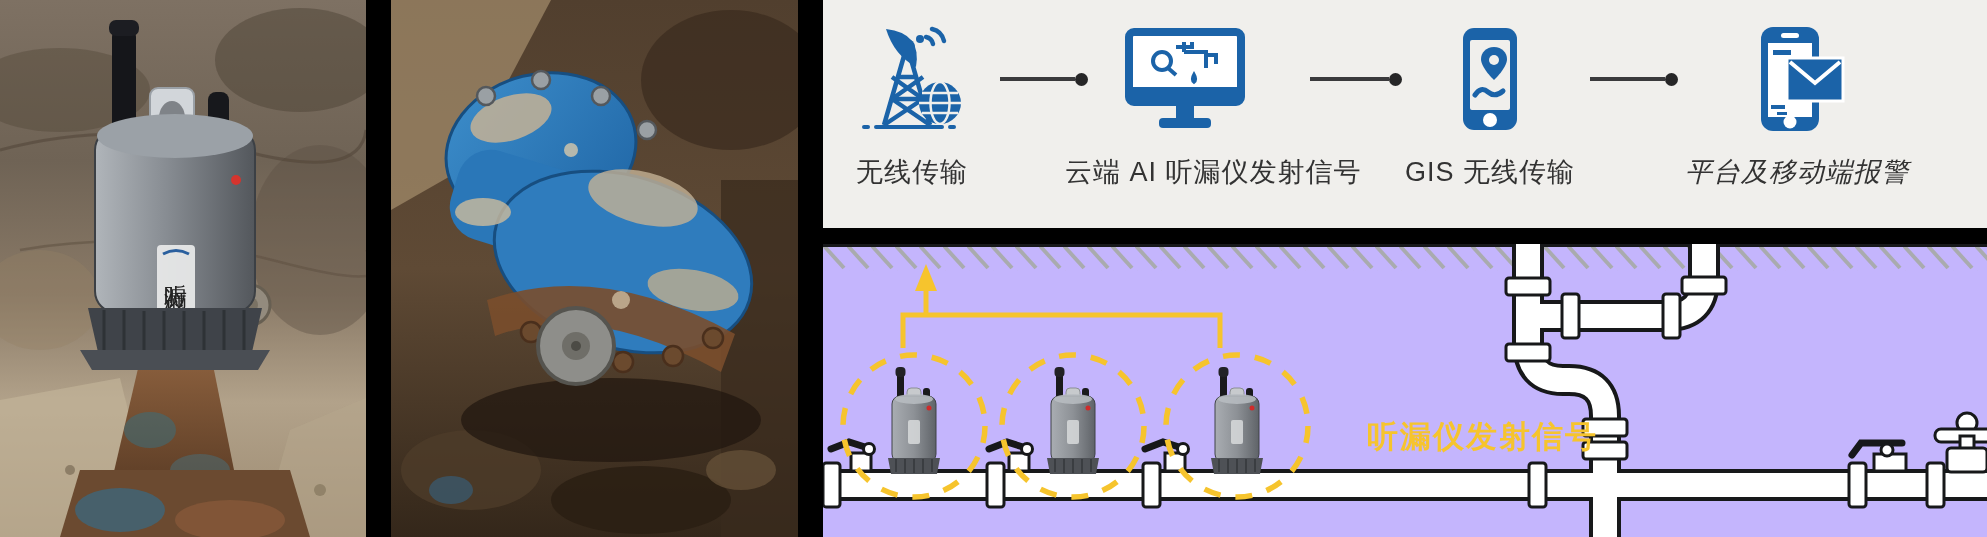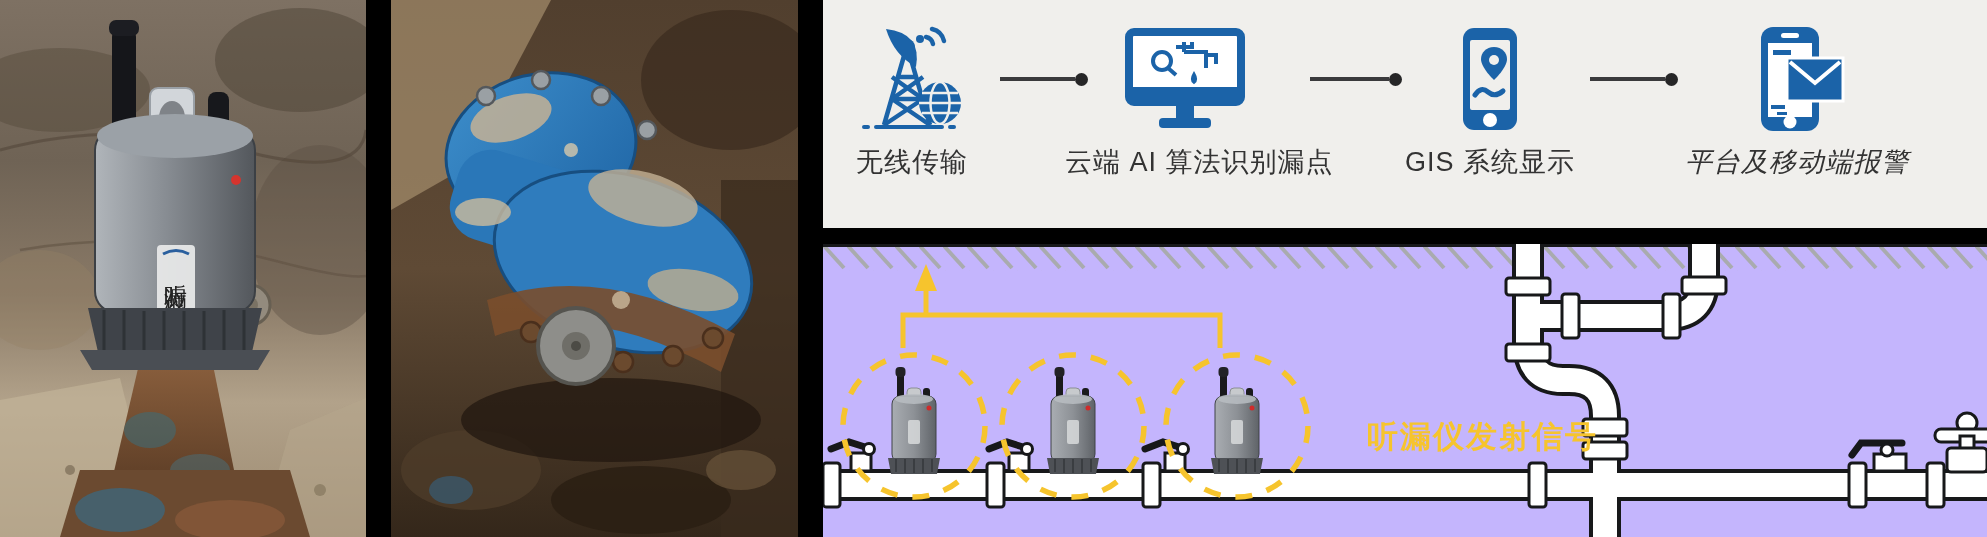--- a/index.html
+++ b/index.html
@@ -6,21 +6,21 @@
   .stage{position:relative;width:1987px;height:537px;background:#000;overflow:hidden;
          font-family:"Liberation Sans","DejaVu Sans",sans-serif;}
   .photo{position:absolute;top:0;height:537px;overflow:hidden;}
   .photo svg{display:block;}
   #photo1{left:0;width:366px;}
   #photo2{left:391px;width:407px;}
   .panel{position:absolute;left:823px;top:0;width:1164px;height:537px;}
   .flow{position:absolute;left:0;top:0;width:1164px;height:228px;background:#f0efec;}
   .step{position:absolute;top:0;width:240px;text-align:center;}
   .step .icon{height:118px;margin-top:20px;display:flex;align-items:center;justify-content:center;}
-  .step .label{margin-top:6px;font-size:27px;color:#333;letter-spacing:1px;white-space:nowrap;}
+  .step .label{margin-top:16px;font-size:27px;color:#333;letter-spacing:1px;white-space:nowrap;}
   #step1{left:-31px;} #step2{left:242px;} #step3{left:547px;} #step4{left:854px;font-style:italic;}
   .connector{position:absolute;top:72px;height:14px;display:flex;align-items:center;}
   .connector .line{height:4px;background:#3a3a3c;flex:1;}
   .connector .dot{width:13px;height:13px;border-radius:50%;background:#262627;}
   #conn1{left:177px;width:88px;} #conn2{left:487px;width:92px;} #conn3{left:767px;width:88px;}
   .scene{position:absolute;left:0;top:244px;width:1164px;height:309px;background:#c4b5fd;}
   .scene svg{display:block;}
   .caption-svg{font-family:"Liberation Sans","DejaVu Sans",sans-serif;font-weight:bold;}
 </style>
 </head>
@@ -189,40 +189,40 @@
             <rect x="54" y="80" width="18" height="13" fill="#1b63a8"></rect>
             <rect x="37" y="93" width="52" height="10" rx="4" fill="#1b63a8"></rect>
             <g stroke="#1b63a8" stroke-width="4" fill="none">
               <circle cx="40" cy="36" r="9"></circle>
               <path d="M46,43 L54,50"></path>
               <path d="M54,22 h16 v-5 M62,17 v10 M62,27 h22 v16 M84,30 h10 v9"></path>
               <path d="M72,48 c3,5 3,8 0,10 c-3,-2 -3,-5 0,-10 Z" fill="#1b63a8" stroke-width="2"></path>
             </g>
           </svg>
         </div>
-        <div class="label">云端 AI 算法识别漏点</div>
+        <div class="label">云端 AI 听漏仪发射信号</div>
       </div>
 
       <div class="connector" id="conn2">
         <div class="line"></div>
         <div class="dot"></div>
       </div>
 
       <div class="step" id="step3">
         <div class="icon">
           <svg width="62" height="108" viewBox="0 0 62 108">
             <rect x="4" y="3" width="54" height="102" rx="11" fill="#1b63a8"></rect>
             <rect x="11" y="15" width="40" height="70" rx="2" fill="#f0efec"></rect>
             <circle cx="31" cy="95" r="7" fill="#fff"></circle>
             <path d="M35,22 c8,0 13,6 13,12 c0,9 -13,21 -13,21 c0,0 -13,-12 -13,-21 c0,-6 5,-12 13,-12 Z" fill="#1b63a8"></path>
             <circle cx="35" cy="35" r="5" fill="#f0efec"></circle>
             <path d="M16,70 q6,-9 13,-3 q7,6 15,-1" stroke="#1b63a8" stroke-width="5" fill="none" stroke-linecap="round"></path>
           </svg>
         </div>
-        <div class="label">GIS 系统显示</div>
+        <div class="label">GIS 无线传输</div>
       </div>
 
       <div class="connector" id="conn3">
         <div class="line"></div>
         <div class="dot"></div>
       </div>
 
       <div class="step" id="step4">
         <div class="icon">
           <svg width="112" height="108" viewBox="0 0 112 108">

